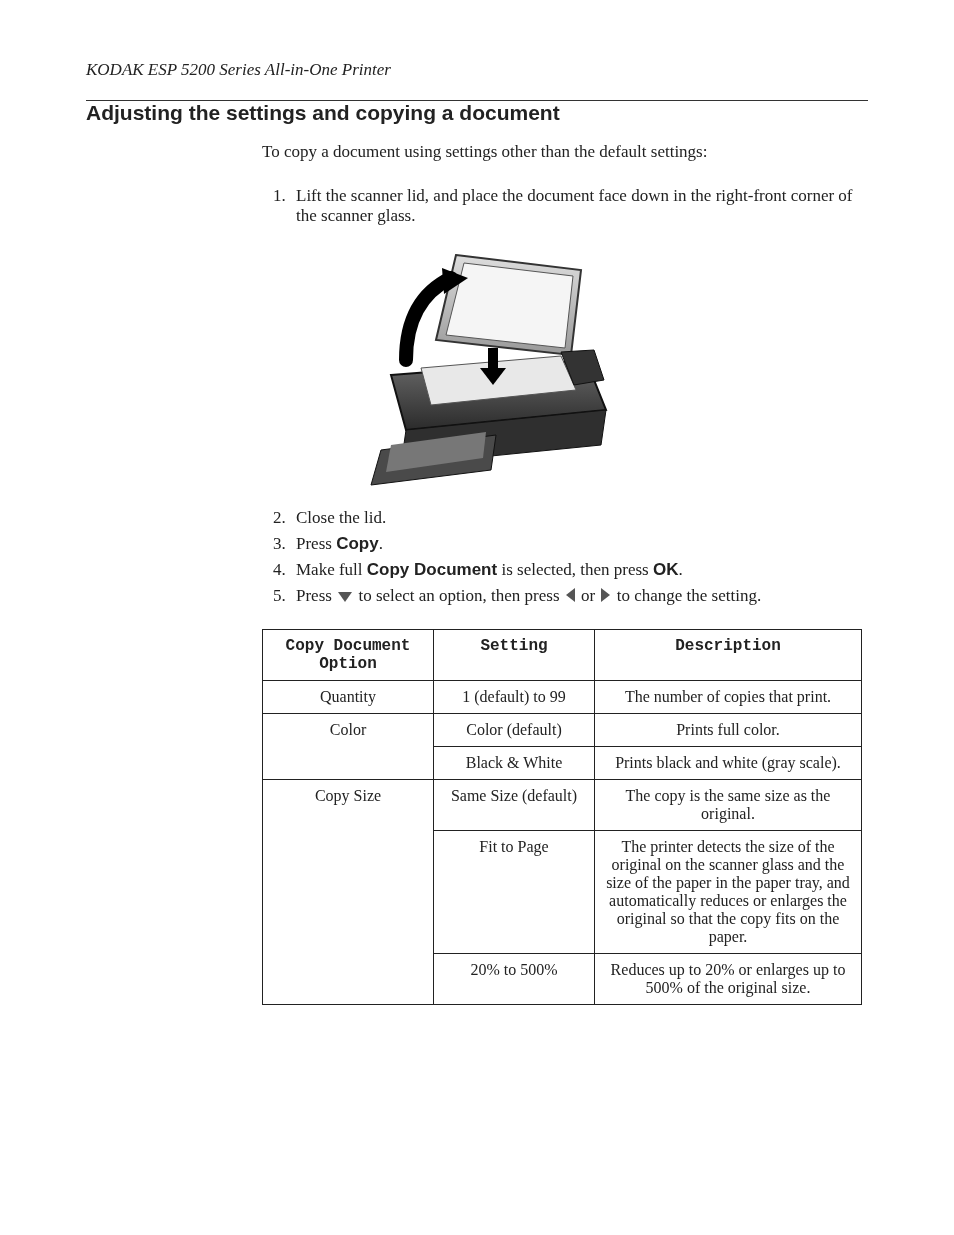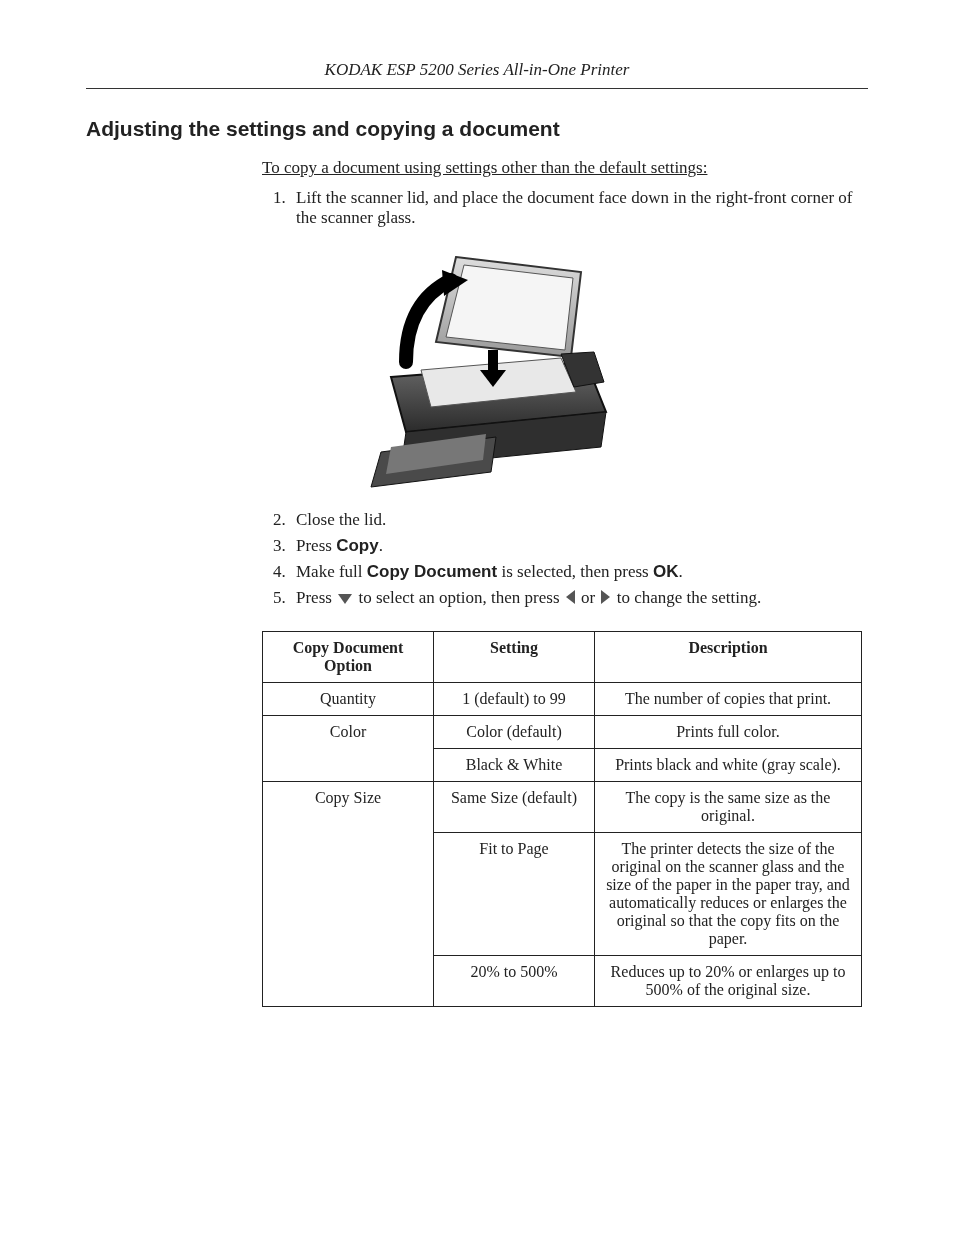--- a/index.html
+++ b/index.html
@@ -13,38 +13,36 @@
     position: relative;
     box-sizing: border-box;
   }
   .page {
     padding: 60px 86px 40px 86px;
     box-sizing: border-box;
     height: 100%;
     position: relative;
   }
   .running-head {
-    text-align: center;
+    text-align: left;
     font-style: italic;
     font-size: 17px;
-    padding-bottom: 8px;
+    padding-bottom: 20px;
     border-bottom: 1.5px solid #333;
-    margin-bottom: 28px;
   }
   h2.section-title {
     font-size: 21px;
     font-weight: bold;
     font-family: "Segoe UI", "Helvetica Neue", Arial, sans-serif;
     margin: 0 0 12px 0;
   }
   .intro {
     margin-left: 176px;
     font-size: 17px;
-    margin-bottom: 10px;
-    text-decoration: underline;
+    margin-bottom: 24px;
   }
   ol.steps {
     margin: 0 0 0 176px;
     padding-left: 28px;
     font-size: 17px;
   }
   ol.steps > li {
     margin-bottom: 6px;
     padding-left: 6px;
   }
@@ -66,21 +64,21 @@
     font-size: 16px;
     margin-top: 22px;
   }
   table.options th, table.options td {
     border: 1px solid #222;
     padding: 7px 10px;
     text-align: center;
     vertical-align: top;
   }
   table.options th {
-    font-family: Liberation Serif, serif;
+    font-family: Liberation Mono, monospace;
     font-weight: bold;
     text-align: center;
     margin-left: 19px;
   }
   table.options th:first-child { width: 150px; }
   table.options th:nth-child(2) { width: 140px; }
   .bold { font-weight: bold; font-family: "Segoe UI", "Helvetica Neue", Arial, sans-serif; }
   .footer {
     position: absolute;
     bottom: 70px;

